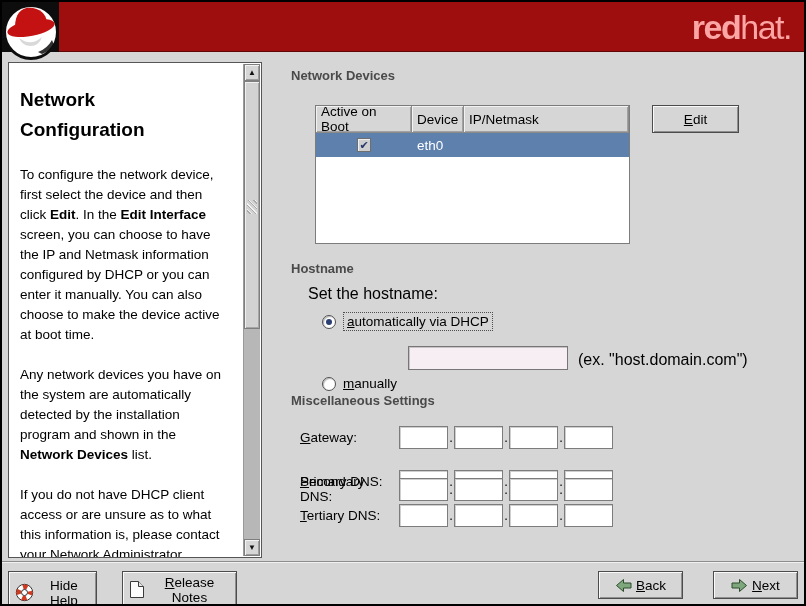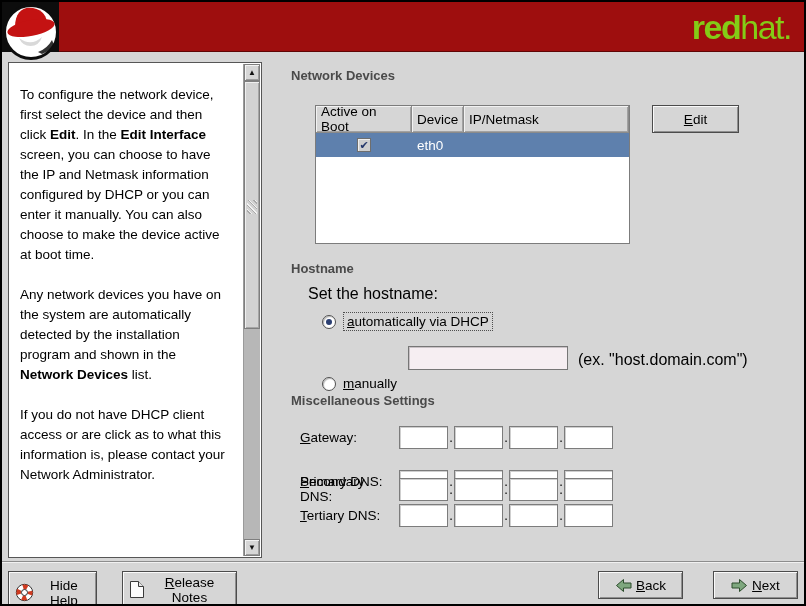--- a/index.html
+++ b/index.html
@@ -8,21 +8,21 @@
     position:relative; width:806px; height:606px;
     border:2px solid #000; background:#d6d6d6;
     font-family:"Liberation Sans", sans-serif; overflow:hidden;
   }
   
   .topbar {
     position:absolute; left:0; top:0; width:100%; height:50px;
     background:#9e0e0e; border-bottom:1px solid #600606;
   }
   .wordmark {
-    position:absolute; right:13px; top:4px; color:#84cc16;
+    position:absolute; right:13px; top:4px; color:#fca5a5;
     font-size:34px; letter-spacing:-1.5px; line-height:42px;
   }
   .wordmark .wm-bold { font-weight:bold; }
   .logo { position:absolute; left:0; top:0; width:60px; height:60px; }
   
   .helppanel {
     position:absolute; left:6px; top:60px; width:254px; height:496px;
     background:#fff; border:1px solid #565656;
   }
   .helptext {
@@ -138,23 +138,24 @@
       <circle cx="29" cy="30" r="26.5" fill="#ffffff" stroke="#0d0d0d" stroke-width="3"></circle>
       <path d="M13 25 C 13 10, 21 4, 31 6 C 41 8, 45 14, 45 23 L 41 28 L 15 28 Z" fill="#c41212"></path>
       <ellipse cx="29" cy="26" rx="24" ry="8" fill="#c41212" transform="rotate(-11 29 26)"></ellipse>
       <path d="M17 36 q 12 9 23 -1 q -3 9 -11.5 9 q -8 0 -11.5 -8" fill="#d9d9d9"></path>
       <path d="M36 50 a26 26 0 0 0 14 -12 l 2 5 a26 26 0 0 1 -12 9 z" fill="#0d0d0d" opacity="0.85"></path>
     </svg>
   </div>
 
   <div class="helppanel">
     <div class="helptext">
+      <div class="help-title">Network Configuration</div>
       <p class="help-p"><span>To configure the network device, first select the device and then click </span><span class="bseg">Edit</span><span>. In the </span><span class="bseg">Edit Interface</span><span> screen, you can choose to have the IP and Netmask information configured by DHCP or you can enter it manually. You can also choose to make the device active at boot time.</span></p>
       <p class="help-p"><span>Any network devices you have on the system are automatically detected by the installation program and shown in the </span><span class="bseg">Network Devices</span><span> list.</span></p>
-      <p class="help-p">If you do not have DHCP client access or are click as to what this information is, please contact your Network Administrator.</p>
+      <p class="help-p">If you do not have DHCP client access or are unsure as to what this information is, please contact your Network Administrator.</p>
     </div>
     <div class="scrollbar">
       <div class="sb-btn"><span>▲</span></div>
       <div class="sb-thumb">
           <div class="grip"></div>
         </div>
       <div class="sb-trough"></div>
       <div class="sb-btn"><span>▼</span></div>
     </div>
   </div>

